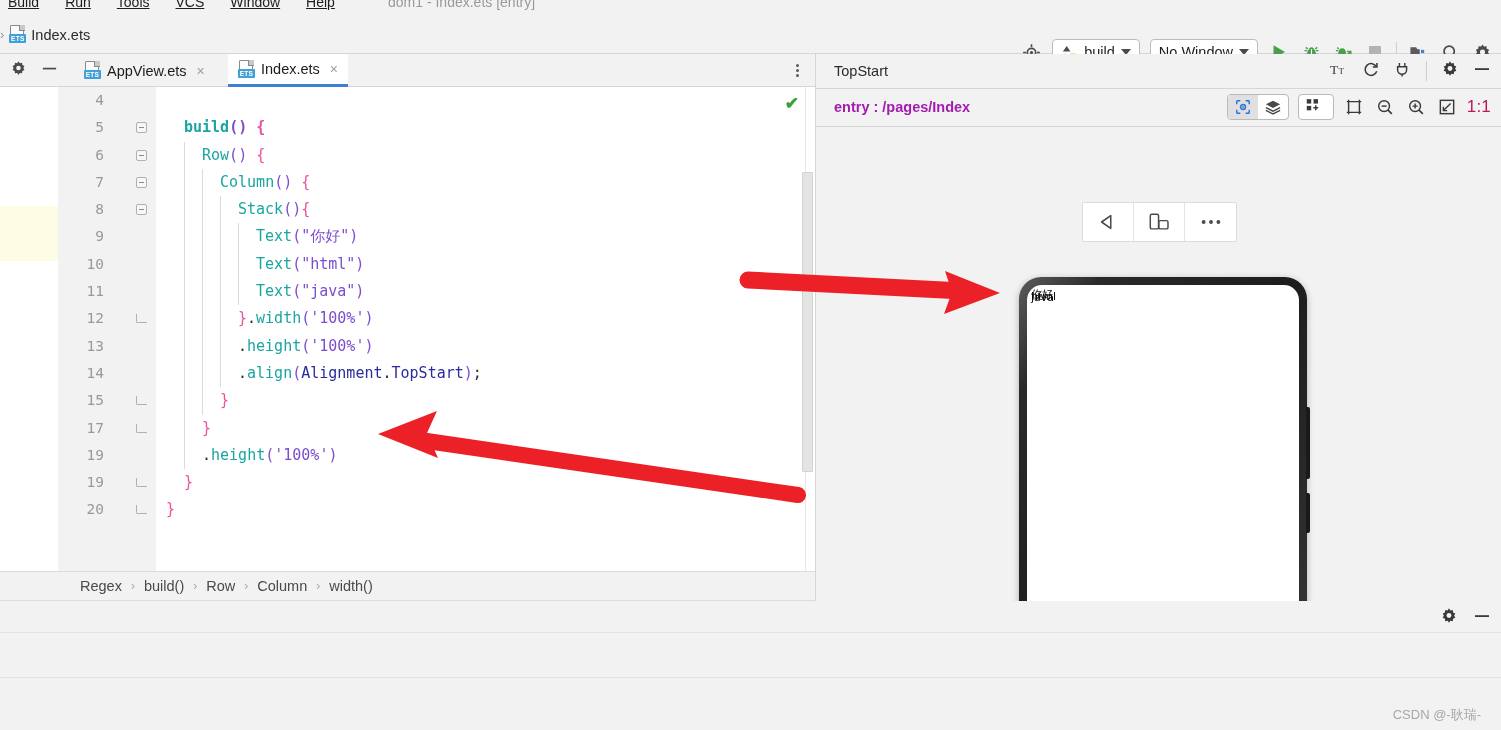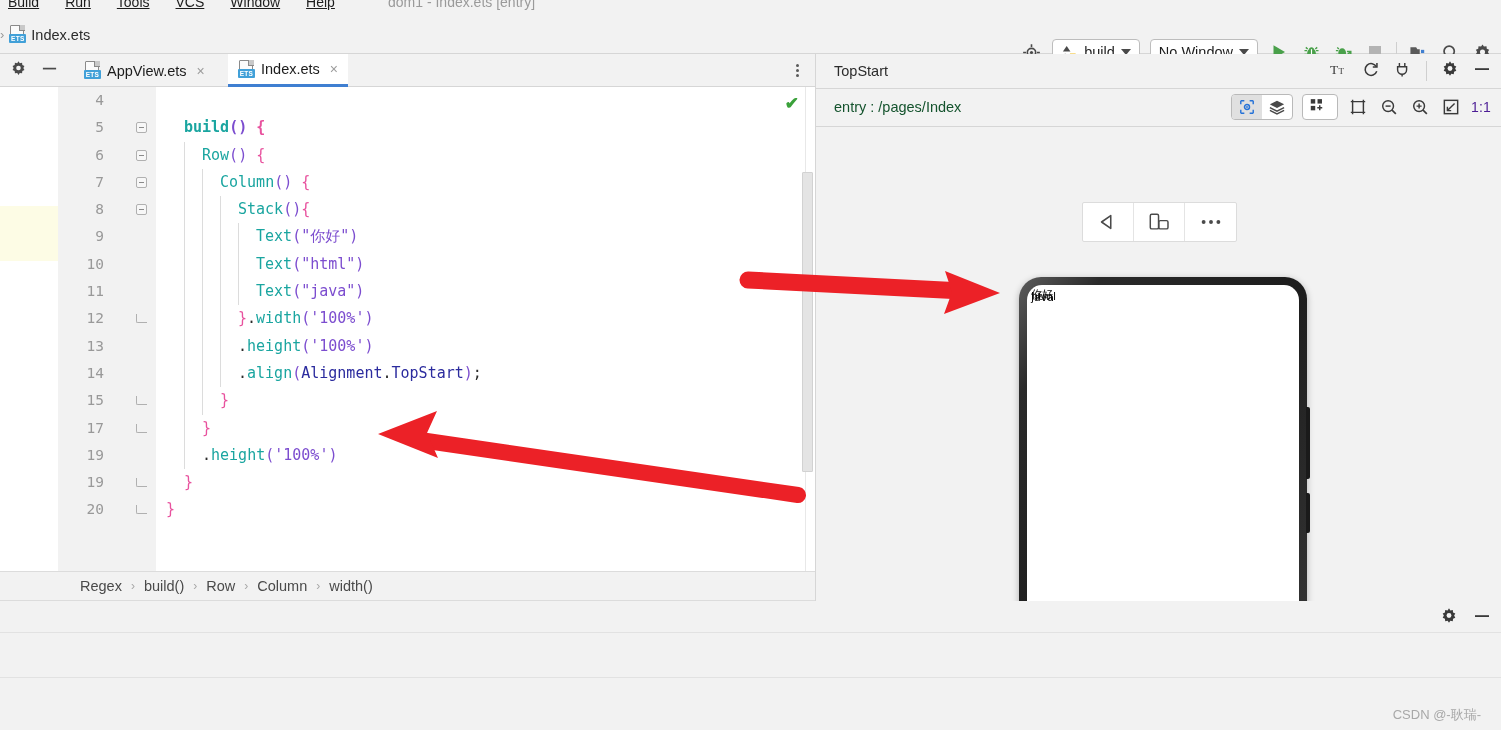--- a/index.html
+++ b/index.html
@@ -166,31 +166,31 @@
     border-bottom: 1px solid #d6d6d6; display: flex; align-items: center;
   }
   .prev-title { position: absolute; left: 18px; font-size: 14.5px; color: #2b2b2b; }
   .prev-head-tools { position: absolute; right: 10px; display: flex;
                      align-items: center; gap: 14px; }
   .prev-sub {
     position: absolute; left: 0; top: 35px; width: 685px; height: 38px;
     border-bottom: 1px solid #d6d6d6; background: #f2f2f2;
   }
   .prev-path { position: absolute; left: 18px; top: 10px; font-size: 14.5px;
-               color: #14532d; }
+               color: #a21caf; font-weight: bold; }
   .prev-sub-tools { position: absolute; right: 10px; top: 5px;
                     display: flex; align-items: center; gap: 9px; }
   .seg { display: flex; border: 1px solid #b9b9b9; border-radius: 4px;
          background: #fff; overflow: hidden; height: 26px; }
   .seg > div { width: 30px; height: 24px; display: flex; align-items: center;
                justify-content: center; }
   .seg > div.on { background: #e0e0e0; }
   .seg2 { display: flex; align-items: center; border: 1px solid #b9b9b9;
           border-radius: 4px; background: #fff; height: 26px; padding: 0 6px; gap: 6px; }
-  .ratio { font-size: 14px; color: #4c1d95; letter-spacing: .2px; }
+  .ratio { font-size: 17px; color: #be185d; letter-spacing: .2px; }
 
   .dev-label { position: absolute; left: 0; top: 110px; width: 685px;
                text-align: center; font-size: 16px; color: #2b2b2b; }
   .dev-btns { position: absolute; left: 266px; top: 148px; display: flex;
               border: 1px solid #dcdcdc; background: #fff; border-radius: 2px; }
   .dev-btns > div { width: 51px; height: 38px; display: flex; align-items: center;
                     justify-content: center; border-right: 1px solid #e4e4e4; }
   .dev-btns > div:last-child { border-right: none; }
 
   

